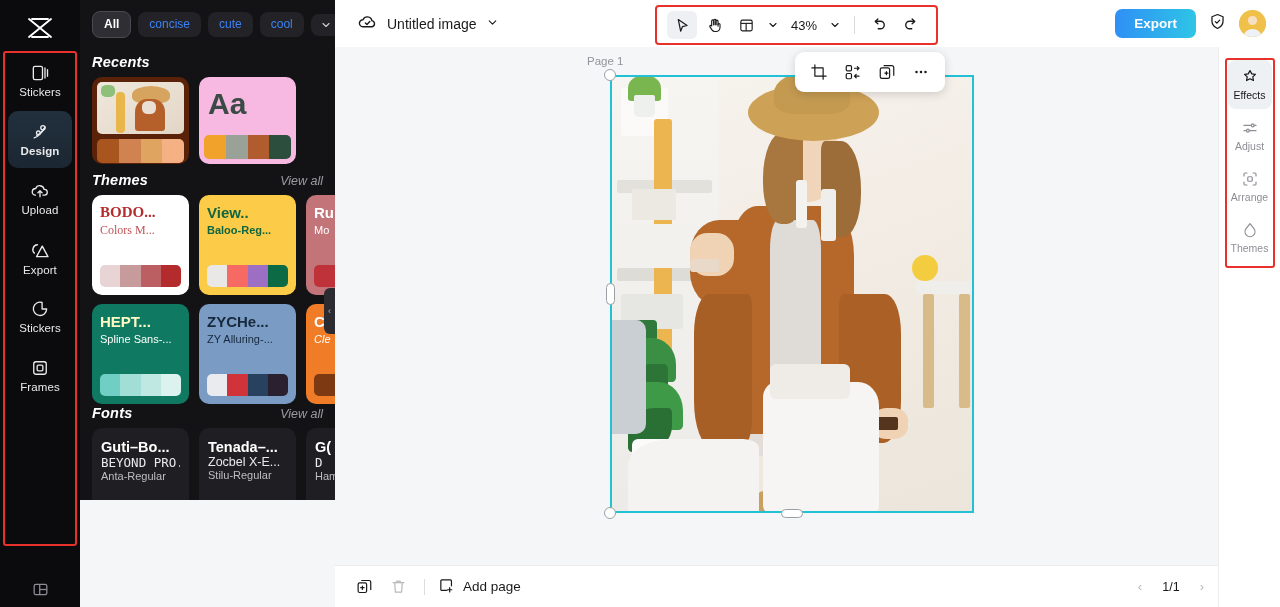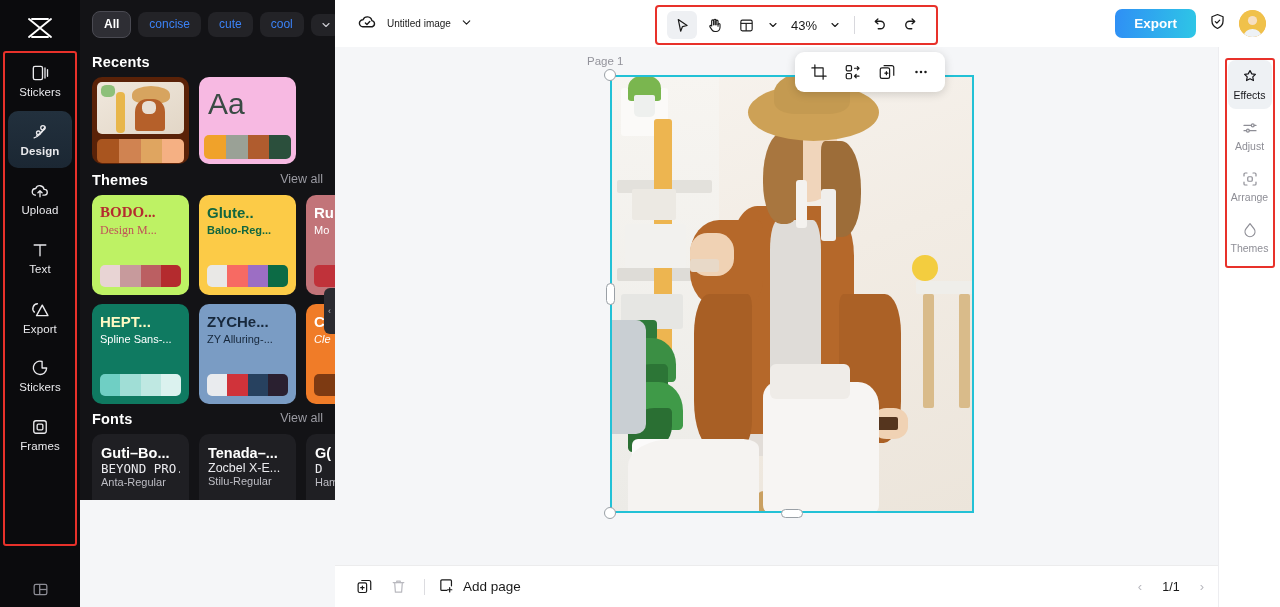--- a/index.html
+++ b/index.html
@@ -43,36 +43,37 @@
     position: relative; overflow: hidden; color: #fff;
   }
   .chips { display: flex; gap: 7px; padding: 11px 10px 8px 12px; align-items: center; }
   .chip {
     background: #232327; color: #3b82f6; font-size: 12px; border-radius: 8px;
     padding: 5px 11px; white-space: nowrap; cursor: pointer; line-height: 15px;
   }
   .chip.active { background: #2e2e34; color: #fff; font-weight: bold; border:1px solid #4a4a52; }
   .chip.more { padding: 5px 9px; display:flex; align-items:center; }
   .sec-head {
-    display: flex; align-items: flex-start; justify-content: space-between;
+    display: flex; align-items: flex-end; justify-content: space-between;
     padding: 8px 12px 7px 12px;
+    font-style: italic;
   }
   .sec-title { font-size: 14.5px; font-weight: bold; color: #fff; letter-spacing:.2px; }
   .view-all { font-size: 12.5px; color: #9b9ba3; cursor: pointer; }
   .row { display: flex; gap: 10px; padding: 0 12px; }
   .card {
     border-radius: 10px; overflow: hidden; position: relative; cursor: pointer; flex: 0 0 auto;
   }
   
   .rec { width: 97px; height: 87px; padding: 5px; }
   .rec .thumb { width: 100%; height: 52px; border-radius: 5px; overflow: hidden; position:relative; }
   .rec .sw { display: flex; height: 24px; margin-top: 5px; border-radius: 5px; overflow: hidden; }
   .rec .sw i { flex: 1; display:block; }
   .rec.aa { display:flex; flex-direction:column; justify-content:space-between; }
-  .rec.aa .aatxt { font-size: 30px; font-weight: normal; color: #3a4a44; padding: 5px 0 0 4px; font-family:"Liberation Sans",sans-serif; }
+  .rec.aa .aatxt { font-size: 30px; font-weight: bold; color: #3a4a44; padding: 5px 0 0 4px; font-family:"Liberation Sans",sans-serif; }
 
   
   .theme { width: 97px; height: 100px; padding: 9px 8px 8px 8px; display:flex; flex-direction:column; }
   .theme .t1 { font-size: 15px; font-weight: bold; line-height: 17px; white-space: nowrap; overflow: hidden; }
   .theme .t2 { font-size: 11px; line-height: 15px; margin-top: 2px; white-space: nowrap; overflow: hidden; }
   .theme .sw { display:flex; height: 22px; border-radius: 5px; overflow:hidden; margin-top: auto; }
   .theme .sw i { flex:1; display:block; }
 
   
   .fontcard { width: 97px; height: 92px; background:#1f1f23; padding: 11px 9px; display:flex; flex-direction:column; }
@@ -85,21 +86,21 @@
     color:#b9b9c0; font-size: 9px; cursor:pointer; z-index: 7;
   }
 
   
   .main { flex: 1; height: 607px; display: flex; flex-direction: column; position: relative; background:#fff; }
   .topbar {
     height: 47px; background: #fff; display: flex; align-items: center;
     position: relative; flex: 0 0 47px; z-index: 20;
   }
   .doc-name { display: flex; align-items: center; gap: 9px; margin-left: 22px; cursor: pointer; }
-  .doc-name .nm { font-size: 10px; color: #1a1a1a; }
+  .doc-name .nm { font-size: 14px; color: #1a1a1a; }
   .tb-center {
     position: absolute; left: 320px; top: 5px;
     display: flex; align-items: center; gap: 2px;
     padding: 4px 10px; border: 2px solid #e8312a; border-radius: 4px;
   }
   .tb-btn {
     width: 30px; height: 28px; border-radius: 6px; display:flex; align-items:center; justify-content:center;
     cursor:pointer; color:#1a1a1a;
   }
   .tb-btn.sel { background: #eef0f3; }
@@ -192,26 +193,20 @@
             <circle cx="10" cy="13" r="2.2"></circle>
           </svg>
         <span class="lbl">Design</span>
       </div>
       <div class="rail-item">
         <svg width="20" height="20" viewBox="0 0 24 24" fill="none" stroke="currentColor" stroke-width="1.6" stroke-linecap="round" stroke-linejoin="round">
             <path d="M6.5 17a4 4 0 0 1 .4-8 5.2 5.2 0 0 1 10 1 3.5 3.5 0 0 1 .6 7h-2"></path>
             <path d="M12 19v-7M9.5 14.2 12 11.7l2.5 2.5"></path>
           </svg>
         <span class="lbl">Upload</span>
-      </div>
-      <div class="rail-item">
-        <svg width="20" height="20" viewBox="0 0 24 24" fill="none" stroke="currentColor" stroke-width="1.6" stroke-linecap="round">
-            <path d="M5 6h14M12 6v13"></path>
-          </svg>
-        <span class="lbl">Text</span>
       </div>
       <div class="rail-item">
         <svg width="21" height="21" viewBox="0 0 24 24" fill="none" stroke="currentColor" stroke-width="1.6" stroke-linejoin="round">
             <path d="M14 7 20.5 19H7.5z"></path>
             <path d="M8.5 5.5A5.5 5.5 0 0 0 5 15" stroke-linecap="round"></path>
           </svg>
         <span class="lbl">Export</span>
       </div>
       <div class="rail-item">
         <svg width="20" height="20" viewBox="0 0 24 24" fill="none" stroke="currentColor" stroke-width="1.6" stroke-linejoin="round">
@@ -280,32 +275,32 @@
             <i style="background:#2b4f3c"></i>
         </div>
       </div>
     </div>
 
     <div class="sec-head">
       <div class="sec-title">Themes</div>
       <div class="view-all">View all</div>
     </div>
     <div class="row" style="margin-bottom:9px">
-      <div class="card theme" style="background:#bef264">
+      <div class="card theme" style="background:#ffffff">
         <div class="t1" style="color:#b42b2e;font-family:'Liberation Serif',serif">BODO...</div>
-        <div class="t2" style="color:#c05358;font-family:'Liberation Serif',serif;font-size:12px">Design M...</div>
+        <div class="t2" style="color:#c05358;font-family:'Liberation Serif',serif;font-size:12px">Colors M...</div>
         <div class="sw">
             <i style="background:#e8d4d4"></i>
             <i style="background:#c79a9c"></i>
             <i style="background:#bb5f62"></i>
             <i style="background:#b42b2e"></i>
           </div>
       </div>
       <div class="card theme" style="background:#fccb47">
-        <div class="t1" style="color:#11663f">Glute..</div>
+        <div class="t1" style="color:#11663f">View..</div>
         <div class="t2" style="color:#11663f;font-weight:bold">Baloo-Reg...</div>
         <div class="sw">
             <i style="background:#e9e8e6"></i>
             <i style="background:#f76a63"></i>
             <i style="background:#9c6ec4"></i>
             <i style="background:#0c6b45"></i>
           </div>
       </div>
       <div class="card theme" style="background:#c27479;width:60px">
         <div class="t1" style="color:#fff">Ru</div>
@@ -338,21 +333,21 @@
       </div>
       <div class="card theme" style="background:#f07c28;width:60px">
         <div class="t1" style="color:#fff">Ca</div>
         <div class="t2" style="color:#fff;font-style:italic">Cle</div>
         <div class="sw">
             <i style="background:#7d3a12"></i>
           </div>
       </div>
     </div>
 
-    <div class="sec-head" style="padding-top:7px">
+    <div class="sec-head" style="padding-top:1px">
       <div class="sec-title">Fonts</div>
       <div class="view-all">View all</div>
     </div>
     <div class="row">
       <div class="card fontcard">
         <div class="f1">Guti–Bo...</div>
         <div class="f2">BEYOND PRO...</div>
         <div class="f3">Anta-Regular</div>
       </div>
       <div class="card fontcard">

